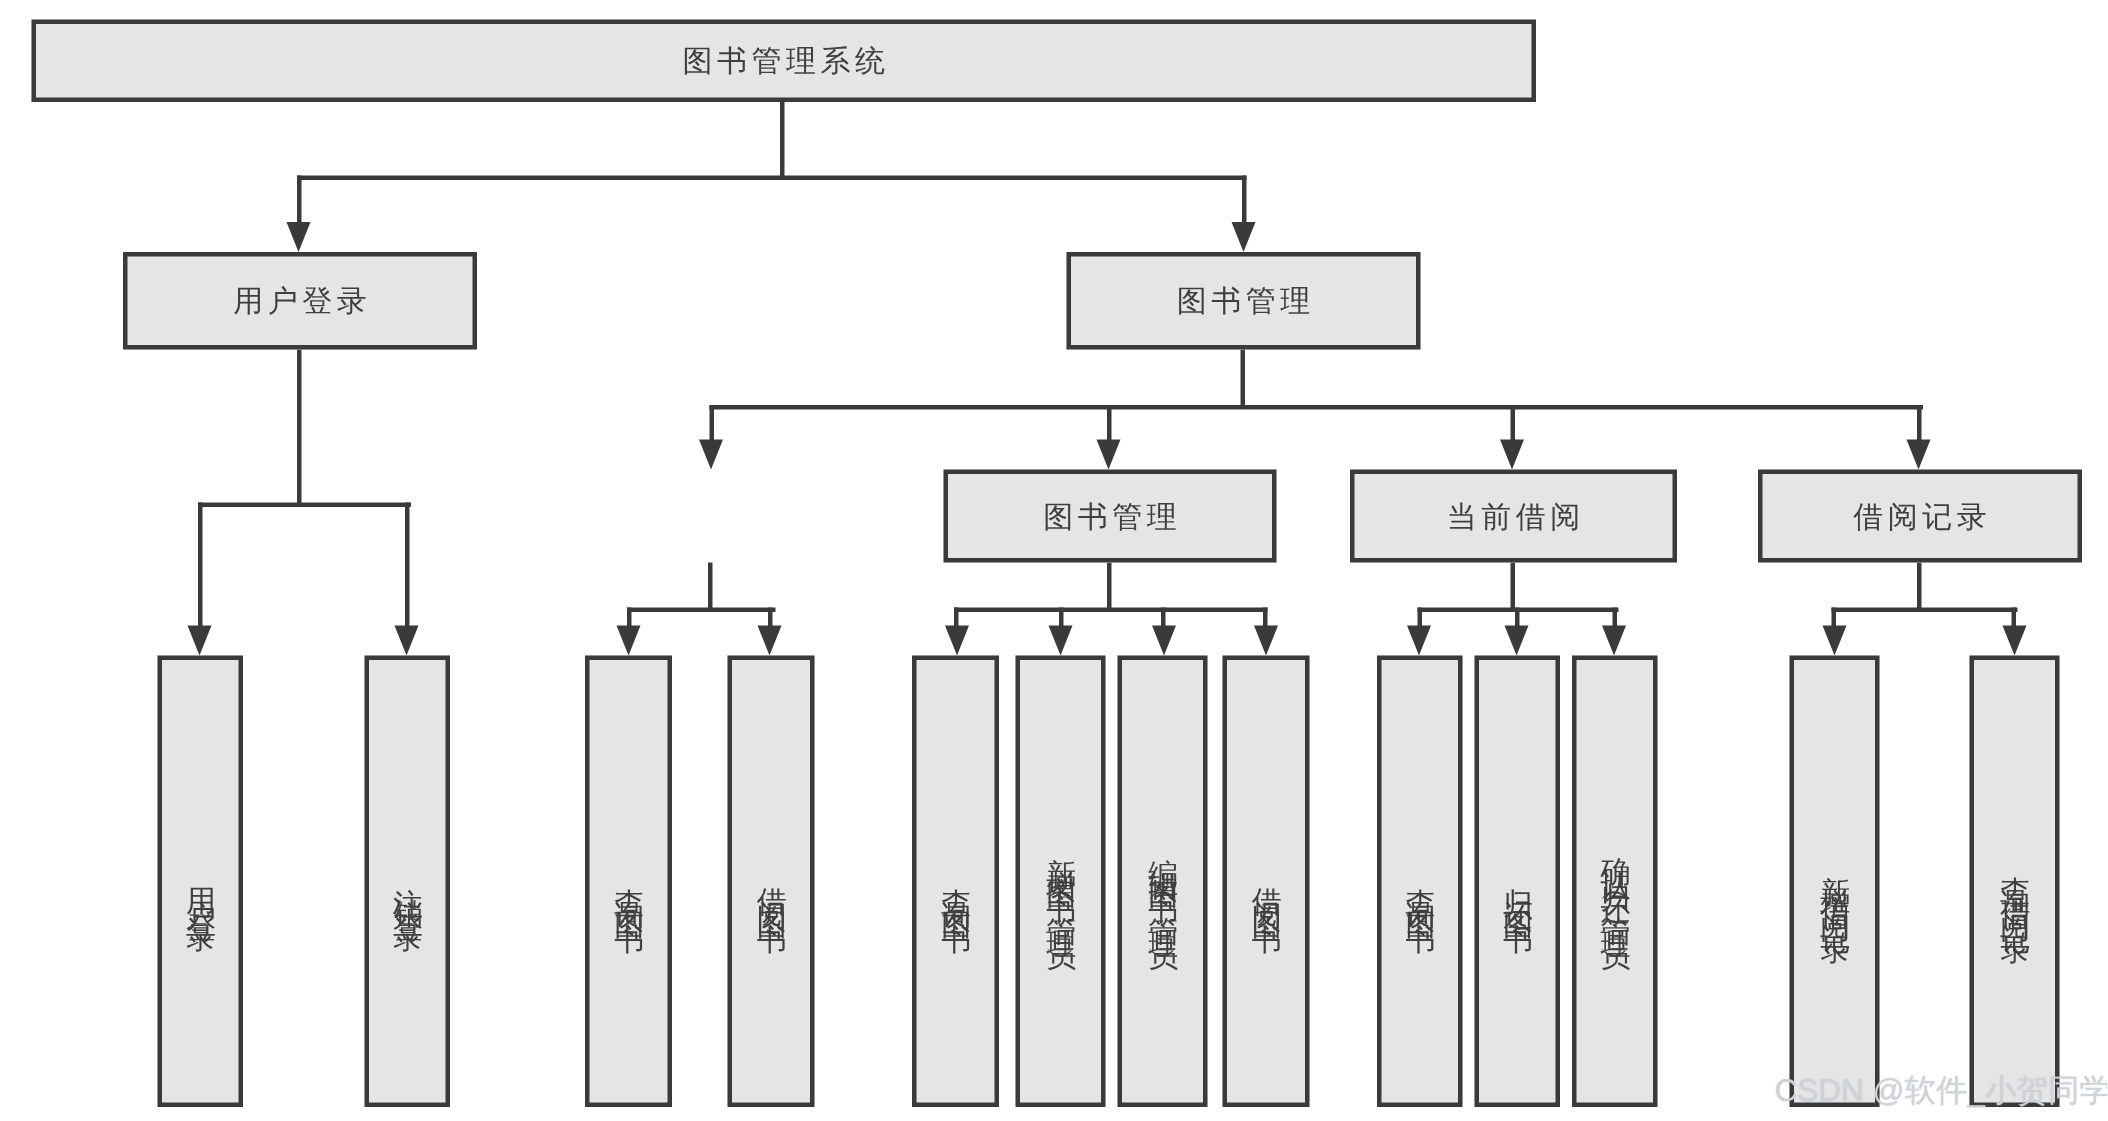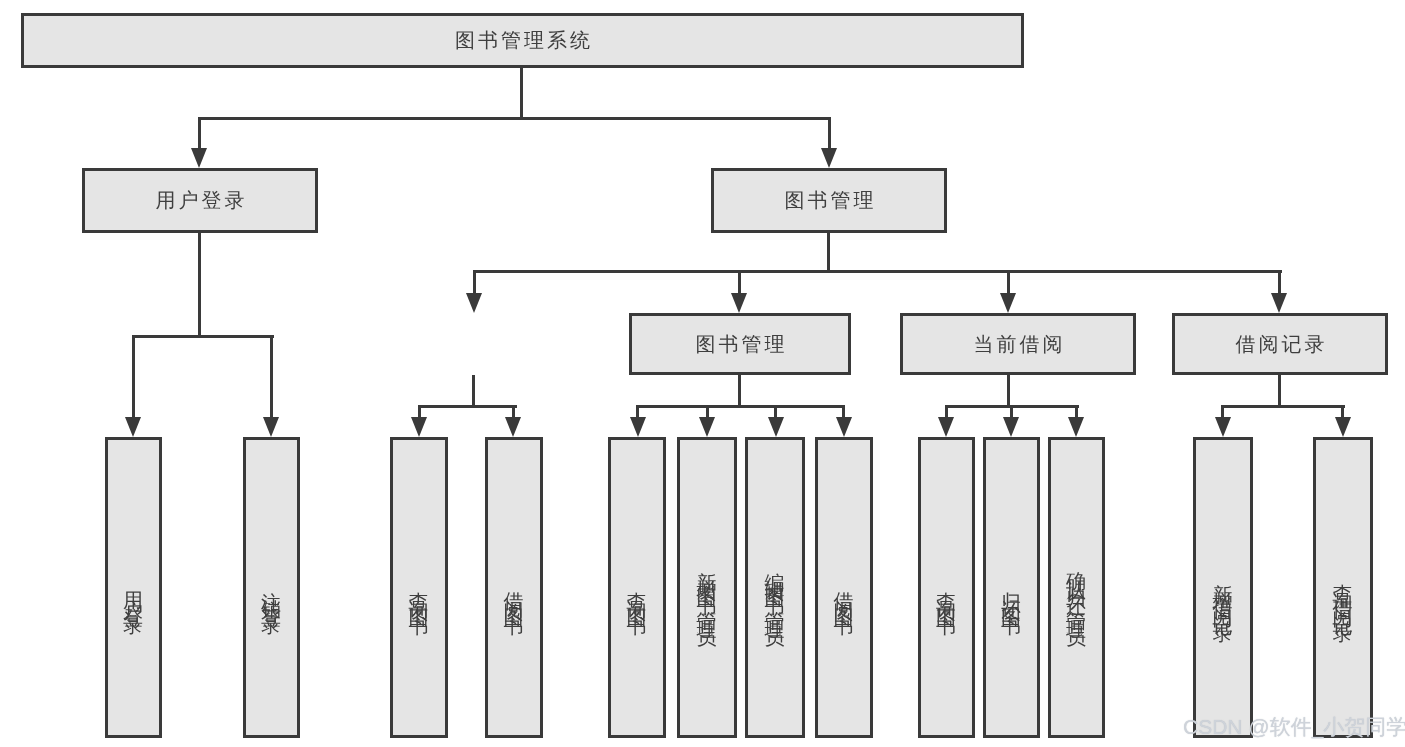--- a/index.html
+++ b/index.html
@@ -121,21 +121,21 @@
   <div class="box" style="left:82px;top:168px;width:236px;height:65px;">
     <span class="h-label">用户登录</span>
   </div>
   <div class="box" style="left:711px;top:168px;width:236px;height:65px;">
     <span class="h-label">图书管理</span>
   </div>
 
   <div class="box" style="left:629px;top:313px;width:222px;height:62px;">
     <span class="h-label">图书管理</span>
   </div>
-  <div class="box" style="left:900px;top:313px;width:236px;height:62px;">
+  <div class="box" style="left:900px;top:313px;width:218px;height:62px;">
     <span class="h-label">当前借阅</span>
   </div>
   <div class="box" style="left:1172px;top:313px;width:216px;height:62px;">
     <span class="h-label">借阅记录</span>
   </div>
 
   <div class="box" style="left:105px;top:437px;width:57px;height:301px;">
     <span class="v-label">用户登录</span>
   </div>
   <div class="box" style="left:243px;top:437px;width:57px;height:301px;">

